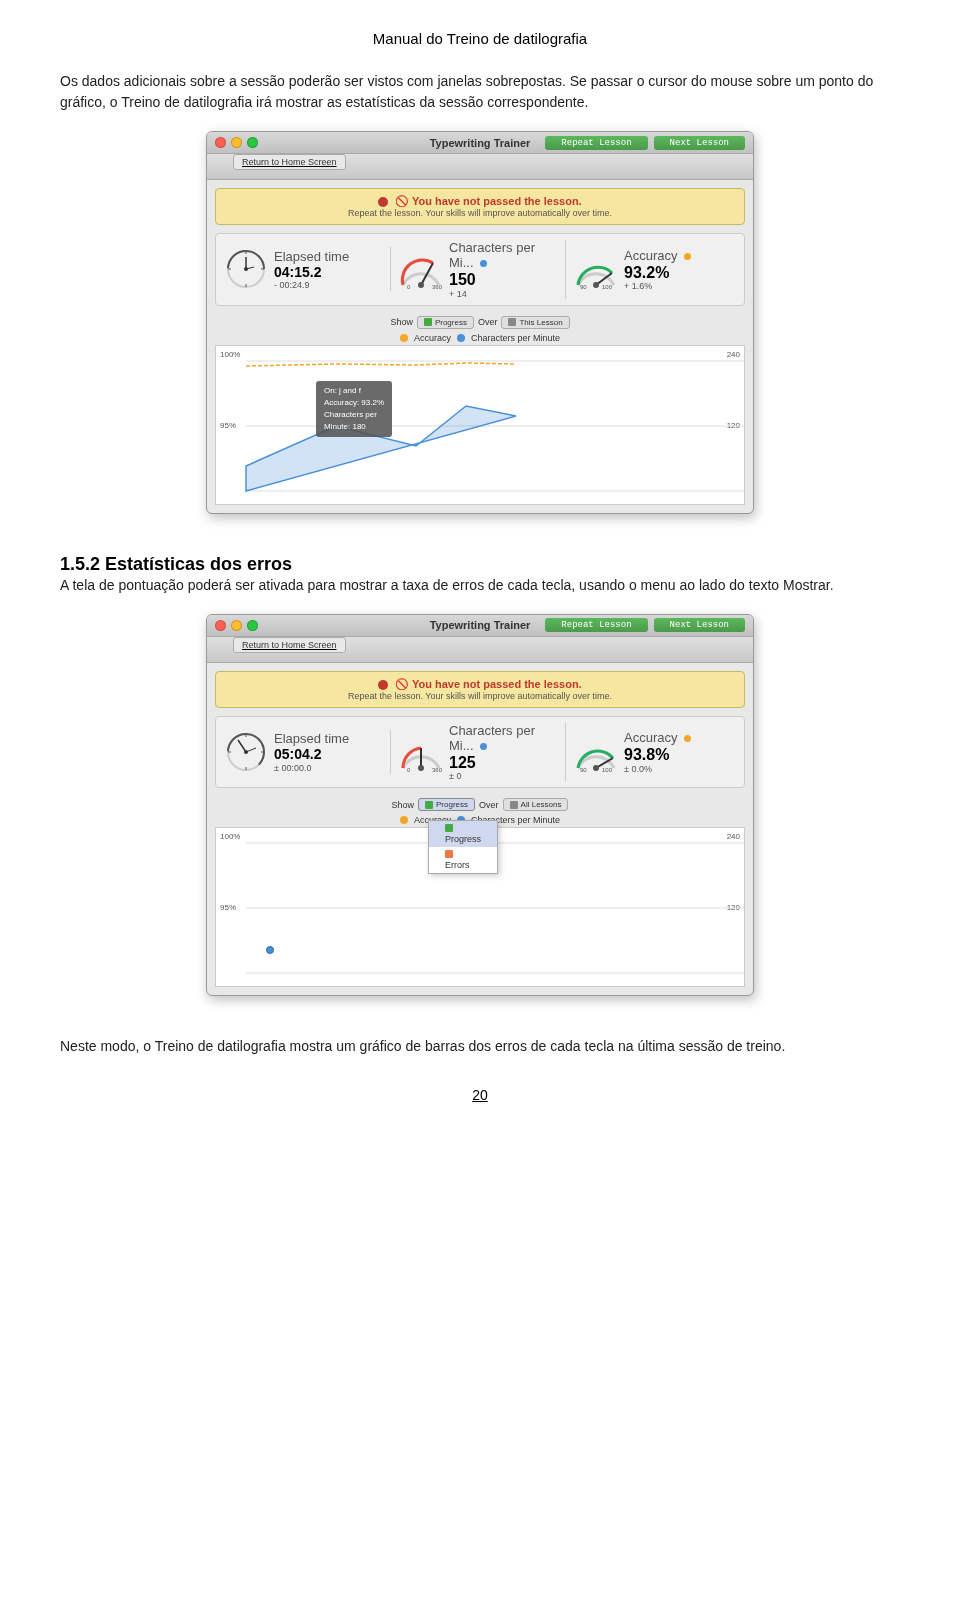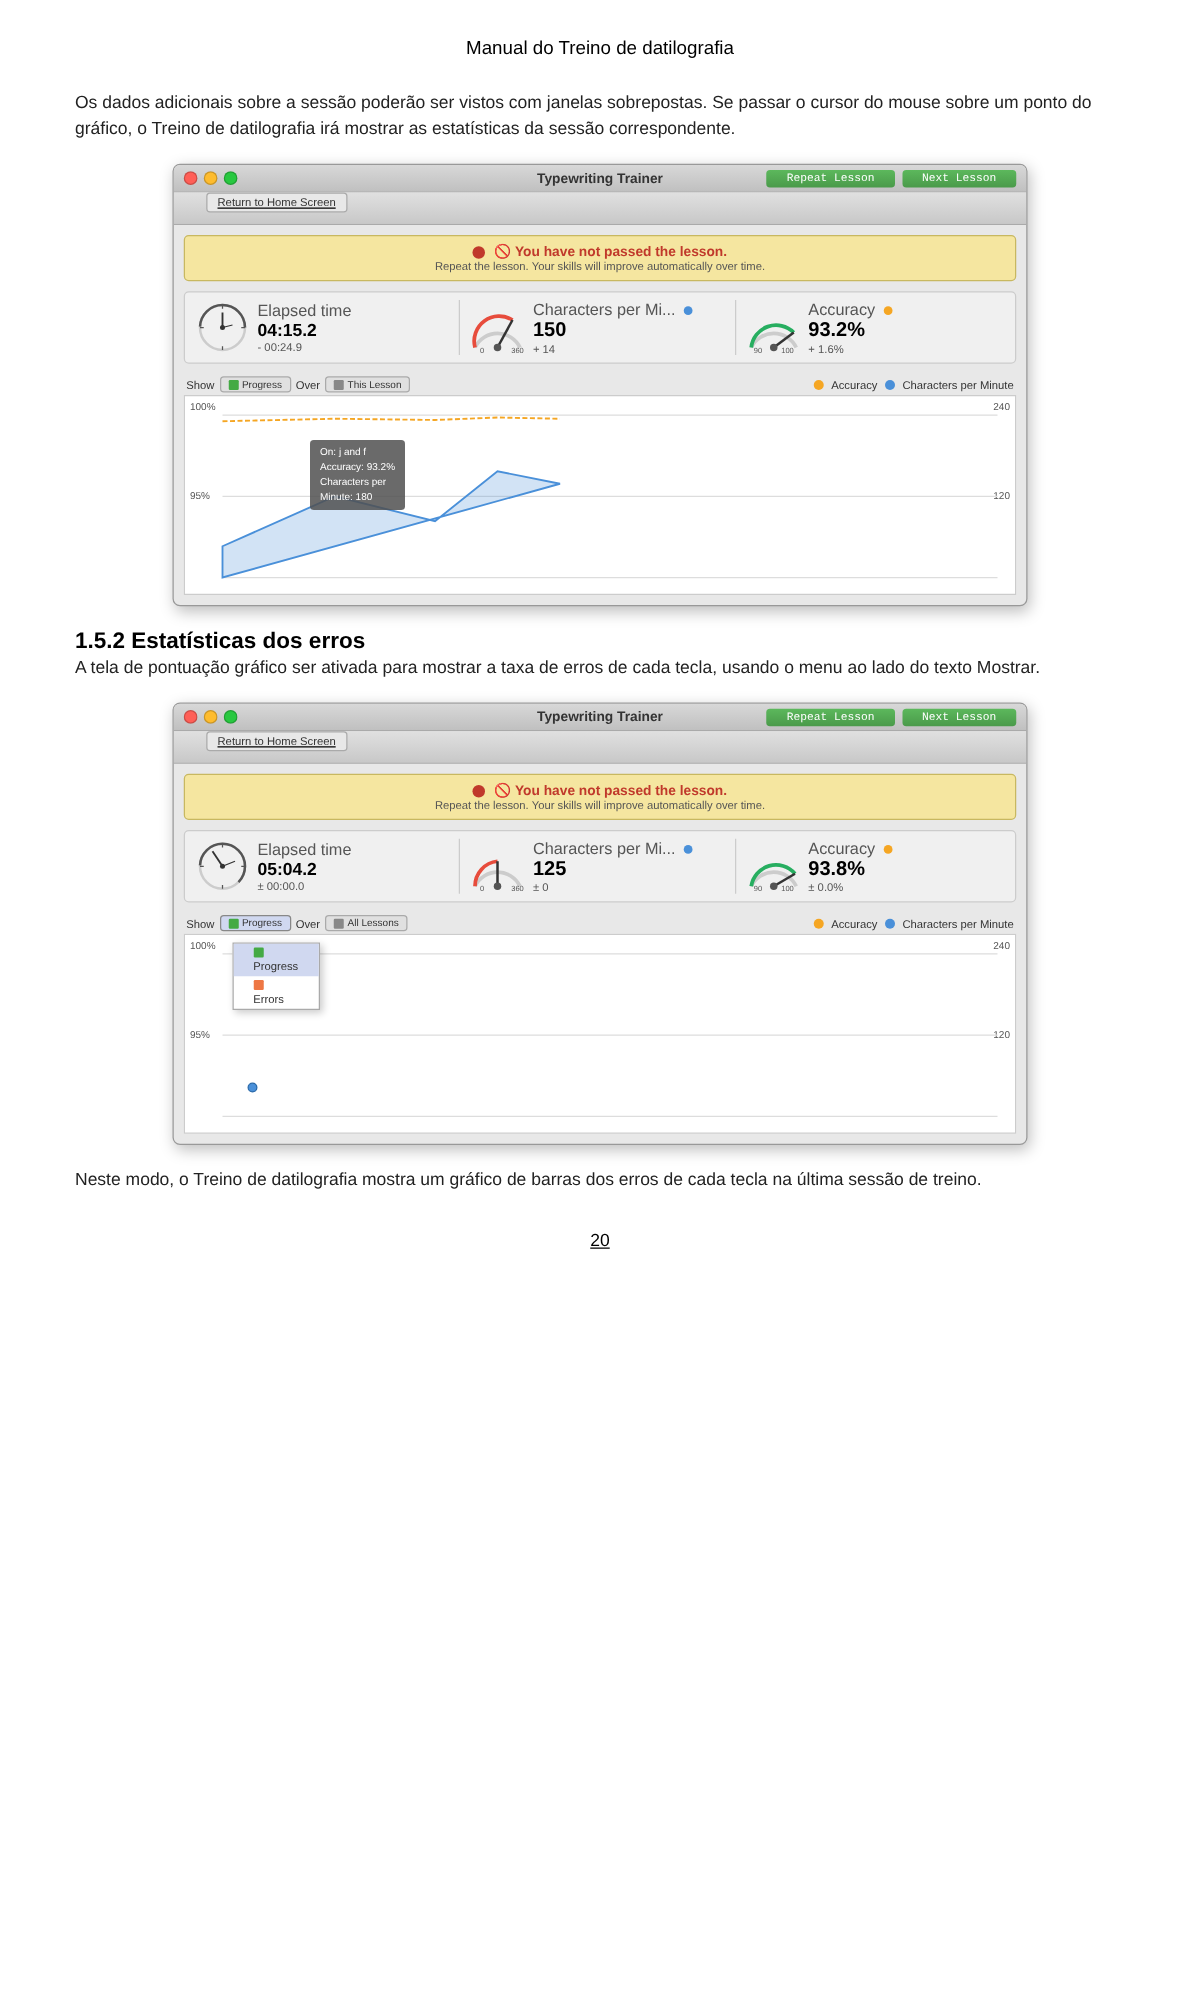--- a/index.html
+++ b/index.html
@@ -34,22 +34,22 @@
     .page-footer {
       text-align: center;
       font-family: Arial, sans-serif;
       font-size: 14px;
       margin-top: 30px;
       text-decoration: underline;
     }
 
     
     .app-window {
-      width: 684px;
-      margin: 0 auto 17px auto;
+      width: 548px;
+      margin: 0 auto 40px auto;
       border: 1px solid #999;
       border-radius: 6px;
       background: #e8e8e8;
       box-shadow: 2px 4px 12px rgba(0,0,0,0.25);
       overflow: hidden;
     }
     .app-titlebar {
       background: linear-gradient(to bottom, #d8d8d8, #c0c0c0);
       height: 22px;
       display: flex;
@@ -183,20 +183,21 @@
     
     .chart-controls {
       display: flex;
       align-items: center;
       padding: 2px 10px;
       font-family: Arial, sans-serif;
       font-size: 9px;
       color: #333;
       gap: 4px;
       justify-content: space-between;
+      flex-direction: column;
     }
     .chart-controls-left { display: flex; align-items: center; gap: 4px; }
     .chart-controls-right { display: flex; align-items: center; gap: 6px; }
     .show-btn {
       background: #e0e0e0;
       border: 1px solid #aaa;
       border-radius: 3px;
       padding: 1px 6px;
       font-size: 8px;
       font-family: Arial, sans-serif;
@@ -416,21 +417,21 @@
       <div>On: j and f</div>
       <div>Accuracy: 93.2%</div>
       <div>Characters per</div>
       <div>Minute: 180</div>
     </div>
   </div>
 </div>
 
 <div class="section-heading">1.5.2   Estatísticas dos erros</div>
 <p class="body-text">
-  <span>A tela de pontuação gráfico ser ativada para mostrar a taxa de erros de cada tecla, usando o menu ao lado do texto Mostrar.</span>
+  <span>A tela de pontuação poderá ser ativada para mostrar a taxa de erros de cada tecla, usando o menu ao lado do texto Mostrar.</span>
 </p>
 
 <div class="app-window">
 
   <div class="app-titlebar">
     <div class="titlebar-buttons">
       <div class="titlebar-btn btn-close"></div>
       <div class="titlebar-btn btn-min"></div>
       <div class="titlebar-btn btn-max"></div>
     </div>

